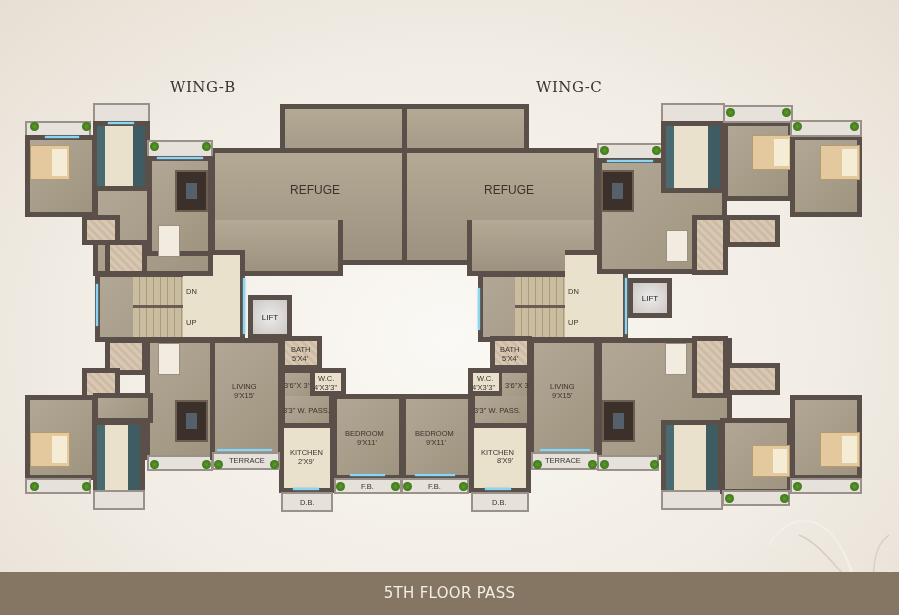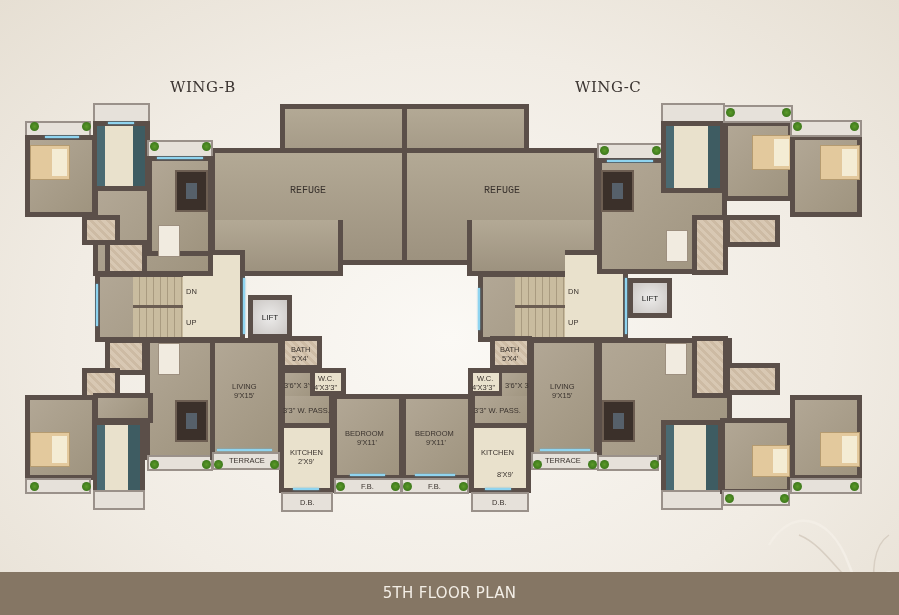--- a/index.html
+++ b/index.html
@@ -8,41 +8,41 @@
        font-family:"Liberation Sans", sans-serif;}
   .abs{position:absolute;}
   .wing-title{position:absolute;font-family:"DejaVu Serif", serif;font-size:15px;color:#3a3330;letter-spacing:0.5px;}
   .room{position:absolute;background:#a89d8c;border:5px solid #5b4f49;box-sizing:border-box;}
   .floor{background:linear-gradient(135deg,#b2a795,#9f947f);}
   .light{background:#e9e1cc;}
   .refuge{background:linear-gradient(180deg,#b3a995,#9d927f);}
   .bal{position:absolute;background:#e6e1da;border:2px solid #9a918a;box-sizing:border-box;}
   .tile{background:repeating-linear-gradient(45deg,#d8c8b3 0 3px,#cdbba4 3px 6px);}
   .lbl{position:absolute;font-size:7.5px;color:#3a332e;text-align:center;line-height:9px;white-space:nowrap;}
-  .lbl-lg{font-size:10px;font-family:Liberation Mono, monospace;}
+  .lbl-lg{font-size:12px;}
   .win{position:absolute;background:#8fd4f0;box-shadow:0 0 2px #5fb8e0;}
   .num{position:absolute;width:11px;height:11px;border-radius:50%;background:#fff;border:1px solid #333;font-size:7px;line-height:11px;text-align:center;color:#222;box-sizing:border-box;}
   .stairs{position:absolute;background:repeating-linear-gradient(90deg,#c9bc9f 0 6px,#a99b80 6px 7px);}
   .lift{position:absolute;background:radial-gradient(#ecebea,#cbc7c4);border:5px solid #5b4f49;box-sizing:border-box;font-size:8px;color:#222;display:flex;align-items:center;justify-content:center;}
   .bed{position:absolute;background:#e3c99d;border:1px solid #b59b70;}
   .bed::after{content:"";position:absolute;right:2px;top:3px;bottom:3px;width:40%;background:#f4ecd4;}
   .sofa{position:absolute;background:#3b302a;border:2px solid #6d5e52;box-sizing:border-box;}
   .sofa::after{content:"";position:absolute;left:30%;top:30%;width:40%;height:40%;background:#56606a;}
   .table{position:absolute;background:#f1ebe0;border:1px solid #9d8f7f;}
   .kitchen-counter{position:absolute;background:#4a6a72;}
   .plant{position:absolute;width:9px;height:9px;border-radius:50%;background:radial-gradient(#5c9a2a,#2f6a14);}
   .banner{position:absolute;left:0;top:572px;width:899px;height:43px;background:#857664;}
   .banner-text{position:absolute;left:0;right:0;top:12px;text-align:center;color:#f3eee6;font-family:"DejaVu Sans", sans-serif;font-size:15px;letter-spacing:0.3px;}
   .swirl{position:absolute;right:0;bottom:0;}
 </style>
 </head>
 <body>
 
 <div class="wing-title" style="left:170px;top:78px;">WING-B</div>
-<div class="wing-title" style="left:575px;top:78px;">WING-C</div>
+<div class="wing-title" style="left:536px;top:78px;">WING-C</div>
 
 <div class="abs">
   <div class="room refuge" style="left:280px;top:104px;width:127px;height:72px;border-bottom:none;"></div>
   <div class="room refuge" style="left:210px;top:148px;width:197px;height:117px;border-top:5px solid #5b4f49;"></div>
   <div class="room refuge" style="left:210px;top:220px;width:133px;height:56px;border-top:none;"></div>
   <div class="lbl lbl-lg" style="left:290px;top:186px;">REFUGE</div>
 </div>
 <div class="abs">
   <div class="room refuge" style="left:402px;top:104px;width:127px;height:72px;border-bottom:none;"></div>
   <div class="room refuge" style="left:402px;top:148px;width:197px;height:117px;border-top:5px solid #5b4f49;"></div>
@@ -187,21 +187,21 @@
   <div class="lbl" style="left:502px;top:354px;">5'X4'</div>
 
   <div class="room floor" style="left:502px;top:368px;width:30px;height:36px;border-left:none;"></div>
   <div class="lbl" style="left:505px;top:381px;">3'6"X 3'9"</div>
 
   <div class="room floor" style="left:470px;top:396px;width:62px;height:30px;border-top:none;border-bottom:none;"></div>
   <div class="lbl" style="left:474px;top:406px;">3'3" W. PASS.</div>
 
   <div class="room light" style="left:469px;top:423px;width:62px;height:70px;"></div>
   <div class="lbl" style="left:481px;top:448px;">KITCHEN</div>
-  <div class="lbl" style="left:489px;top:470px;padding-left:8px;">8'X9'</div>
+  <div class="lbl" style="left:489px;top:456px;padding-left:8px;">8'X9'</div>
   <div class="win" style="left:485px;top:488px;width:26px;height:2px;"></div>
   <div class="bal" style="left:471px;top:492px;width:58px;height:20px;"></div>
   <div class="lbl" style="left:492px;top:498px;">D.B.</div>
 
   <div class="room floor" style="left:529px;top:338px;width:70px;height:122px;"></div>
   <div class="lbl" style="left:550px;top:382px;">LIVING</div>
   <div class="lbl" style="left:552px;top:391px;">9'X15'</div>
   <div class="win" style="left:540px;top:449px;width:50px;height:2px;"></div>
   <div class="bal" style="left:531px;top:452px;width:68px;height:18px;"></div>
   <div class="lbl" style="left:545px;top:456px;">TERRACE</div>
@@ -262,14 +262,14 @@
 
 <svg class="swirl" width="170" height="110" viewBox="0 0 170 110">
   <path d="M40 40 C60 5, 100 5, 120 60 C135 100, 150 105, 165 100" fill="none" stroke="#f3eee6" stroke-width="2.5"></path>
   <path d="M70 30 C95 40, 110 70, 140 95" fill="none" stroke="#d8cfc3" stroke-width="1.5"></path>
   <path d="M160 30 C145 40, 140 70, 150 90" fill="none" stroke="#d8cfc3" stroke-width="1.5"></path>
   <path d="M110 110 C120 90, 140 80, 165 85" fill="none" stroke="#f3eee6" stroke-width="3"></path>
   <circle cx="160" cy="72" r="5" fill="none" stroke="#f3eee6" stroke-width="2"></circle>
 </svg>
 
 <div class="banner">
-  <div class="banner-text">5TH FLOOR PLAN</div>
+  <div class="banner-text">5TH FLOOR PASS</div>
 </div>
 
 </body></html>

